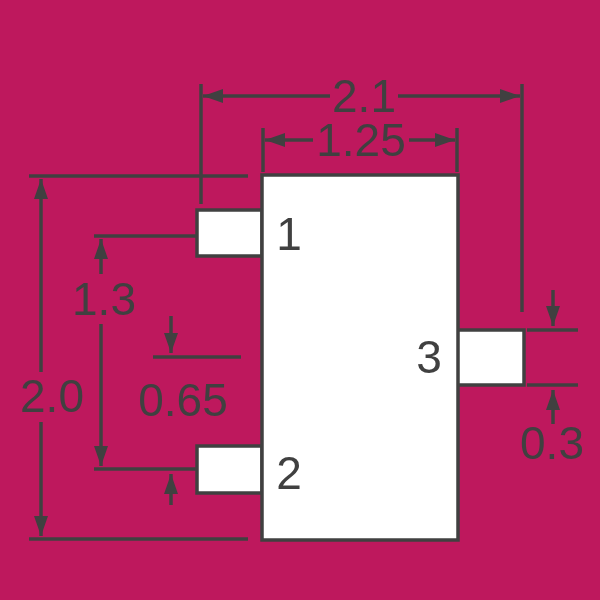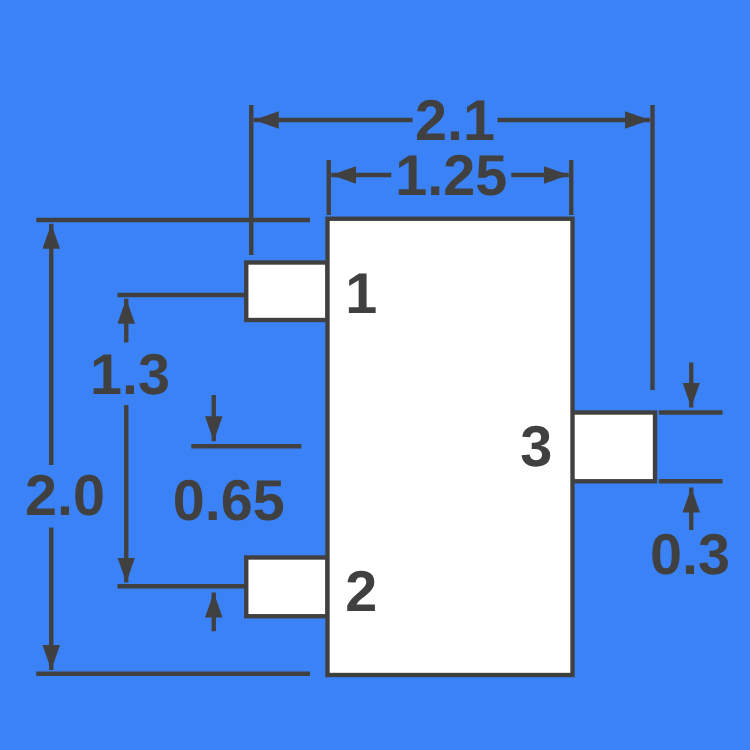--- a/index.html
+++ b/index.html
@@ -7,22 +7,21 @@
       padding: 0;
       background: #ffffff;
       width: 600px;
       height: 600px;
       overflow: hidden;
     }
     .stage {
       position: relative;
       width: 600px;
       height: 600px;
-      background: #3b82f6;
-      font-weight: bold;
+      background: #be185d;
     }
     svg { display: block; }
     svg text {
       font-family: "Liberation Sans", sans-serif;
       font-size: 46px;
       fill: #404040;
       text-anchor: middle;
       dominant-baseline: central;
     }
     .ln {

